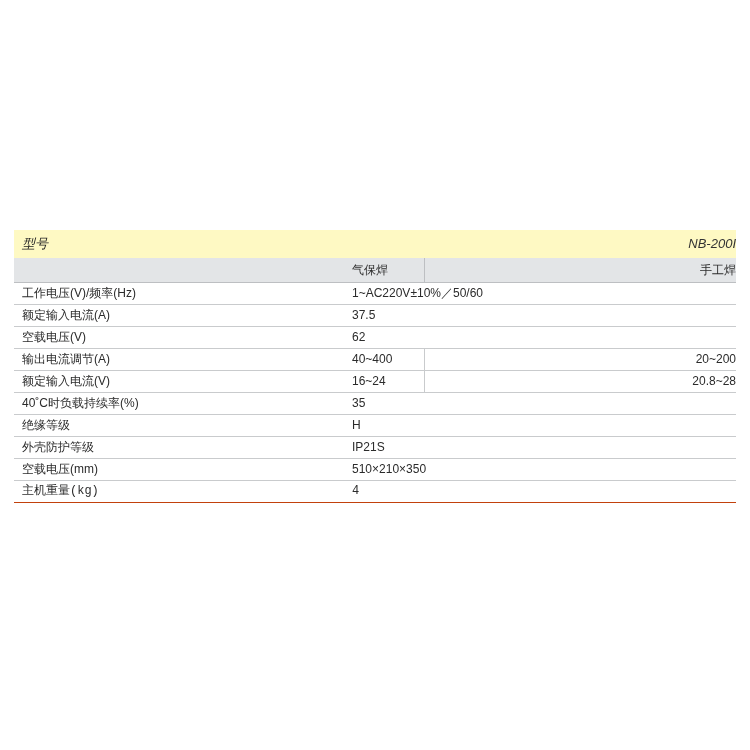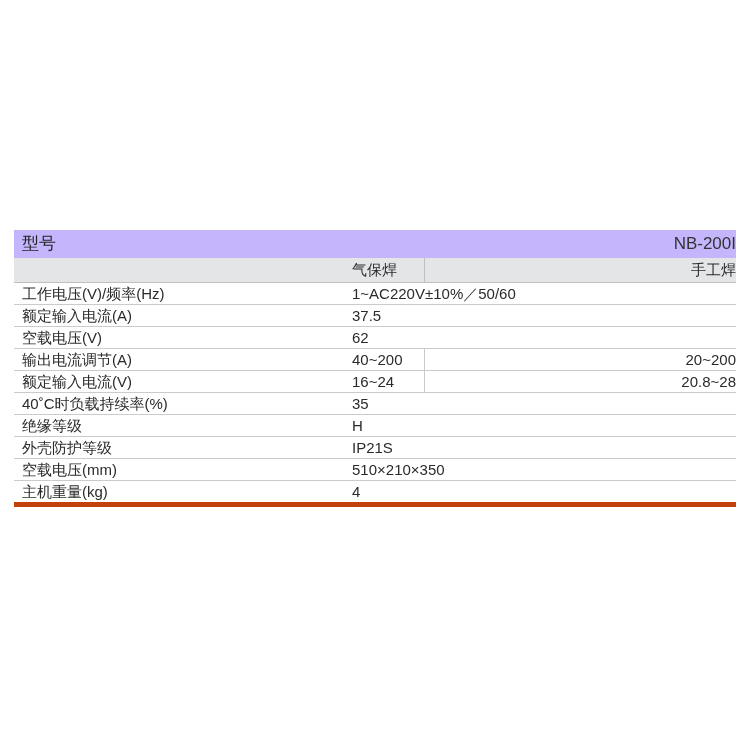--- a/index.html
+++ b/index.html
@@ -26,57 +26,59 @@
   }
   table.spec {
     border-collapse: collapse;
     width: 722px;
     table-layout: fixed;
   }
   table.spec col.c-label { width: 330px; }
   table.spec col.c-v1    { width: 80px;  }
   table.spec col.c-v2    { width: 312px; }
   table.spec td {
-    font-size: 15px;
+    font-size: 12px;
     color: #2b2b2b;
     padding: 0 0 0 8px;
     height: 21px;
     line-height: 21px;
     vertical-align: middle;
     white-space: nowrap;
     overflow: hidden;
     border-bottom: 1px solid #c9cbcd;
   }
   table.spec tr.head td {
-    background: #c4b5fd;
+    background: #fef9c3;
     height: 28px;
     line-height: 28px;
     border-bottom: none;
-    font-size: 17px;
+    font-size: 13px;
     color: #222;
+    font-style: italic;
   }
   table.spec tr.subhead td {
     background: #e3e5e7;
     height: 24px;
     line-height: 24px;
     border-bottom: 1px solid #bdbfc2;
   }
   table.spec tr.head td.model-name {
     color: #333;
     text-align: right;
   }
   table.spec td.val-split {
     border-left: 1px solid #c9cbcd;
     text-align: right;
   }
   table.spec tr.subhead td.val-split {
     border-left: 1px solid #bdbfc2;
   }
   table.spec tr:last-child td {
-    border-bottom: 5px solid #c2410c;
+    border-bottom: 1px solid #c2410c;
+    font-family: Liberation Mono, monospace;
   }
   .blank-cell { }
 </style>
 </head>
 <body>
 
 <div id="page">
   <div id="spec-table-wrap">
     <table class="spec">
       <colgroup>
@@ -102,21 +104,21 @@
         <tr>
           <td>额定输入电流(A)</td>
           <td colspan="2">37.5</td>
         </tr>
         <tr>
           <td>空载电压(V)</td>
           <td colspan="2">62</td>
         </tr>
         <tr>
           <td>输出电流调节(A)</td>
-          <td>40~200</td>
+          <td>40~400</td>
           <td class="val-split">20~200</td>
         </tr>
         <tr>
           <td>额定输入电流(V)</td>
           <td>16~24</td>
           <td class="val-split">20.8~28</td>
         </tr>
         <tr>
           <td>40˚C时负载持续率(%)</td>
           <td colspan="2">35</td>

